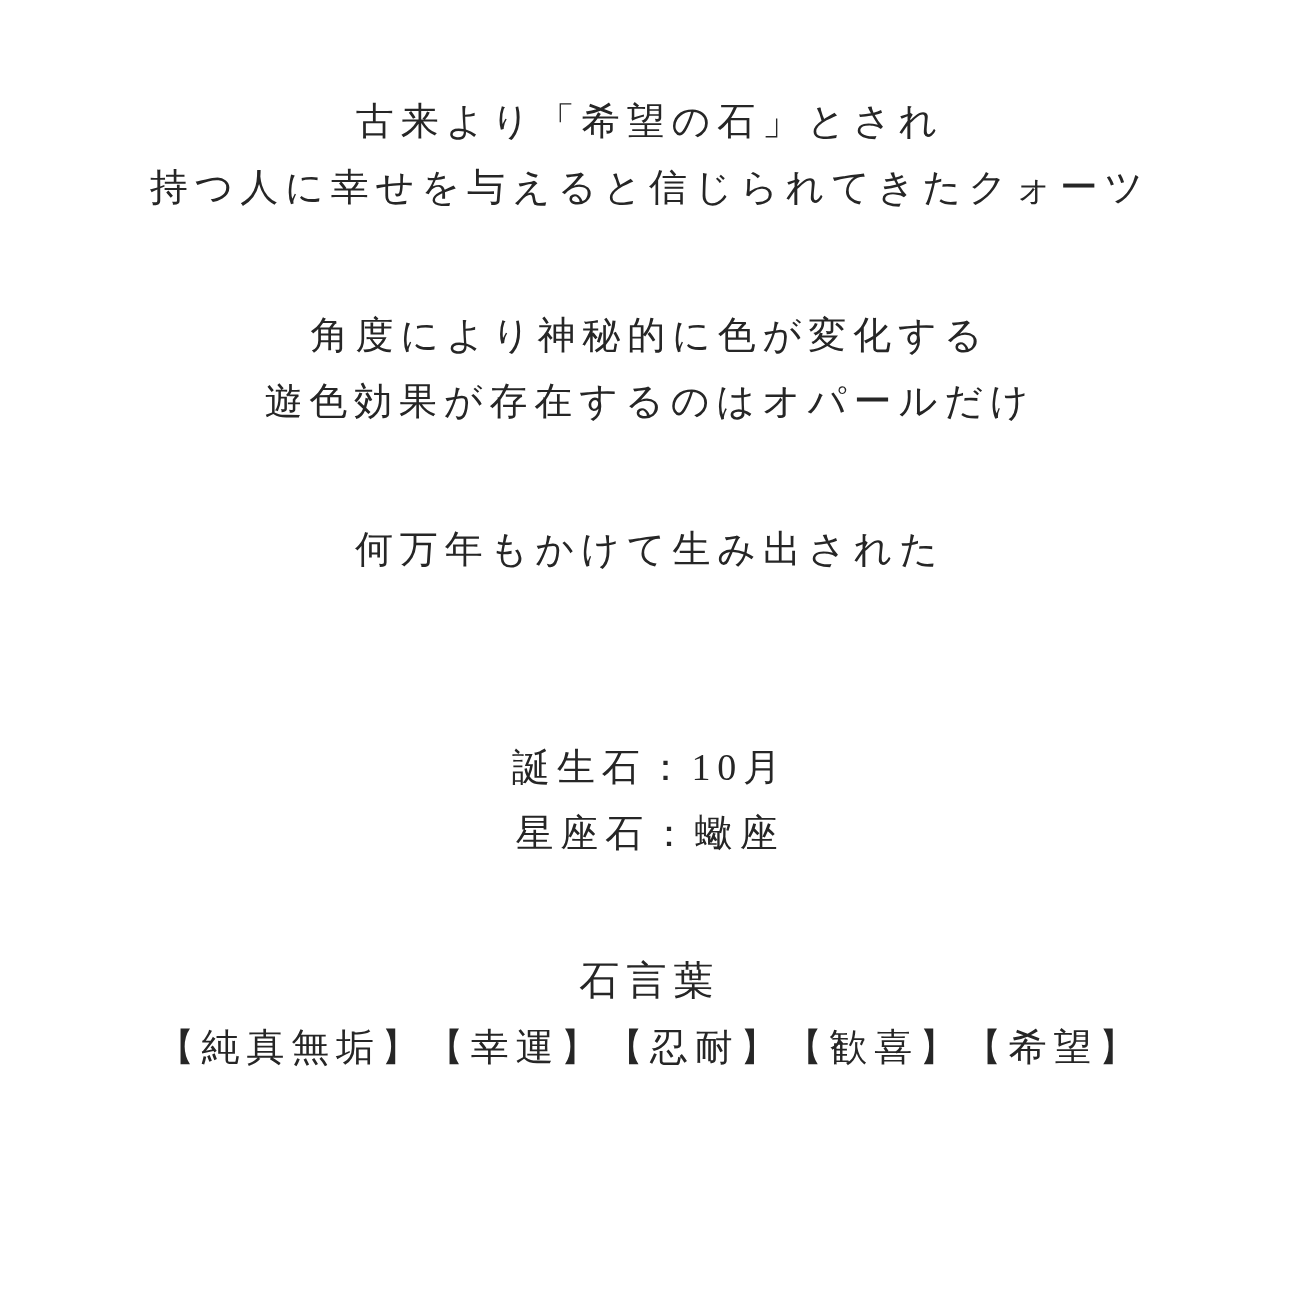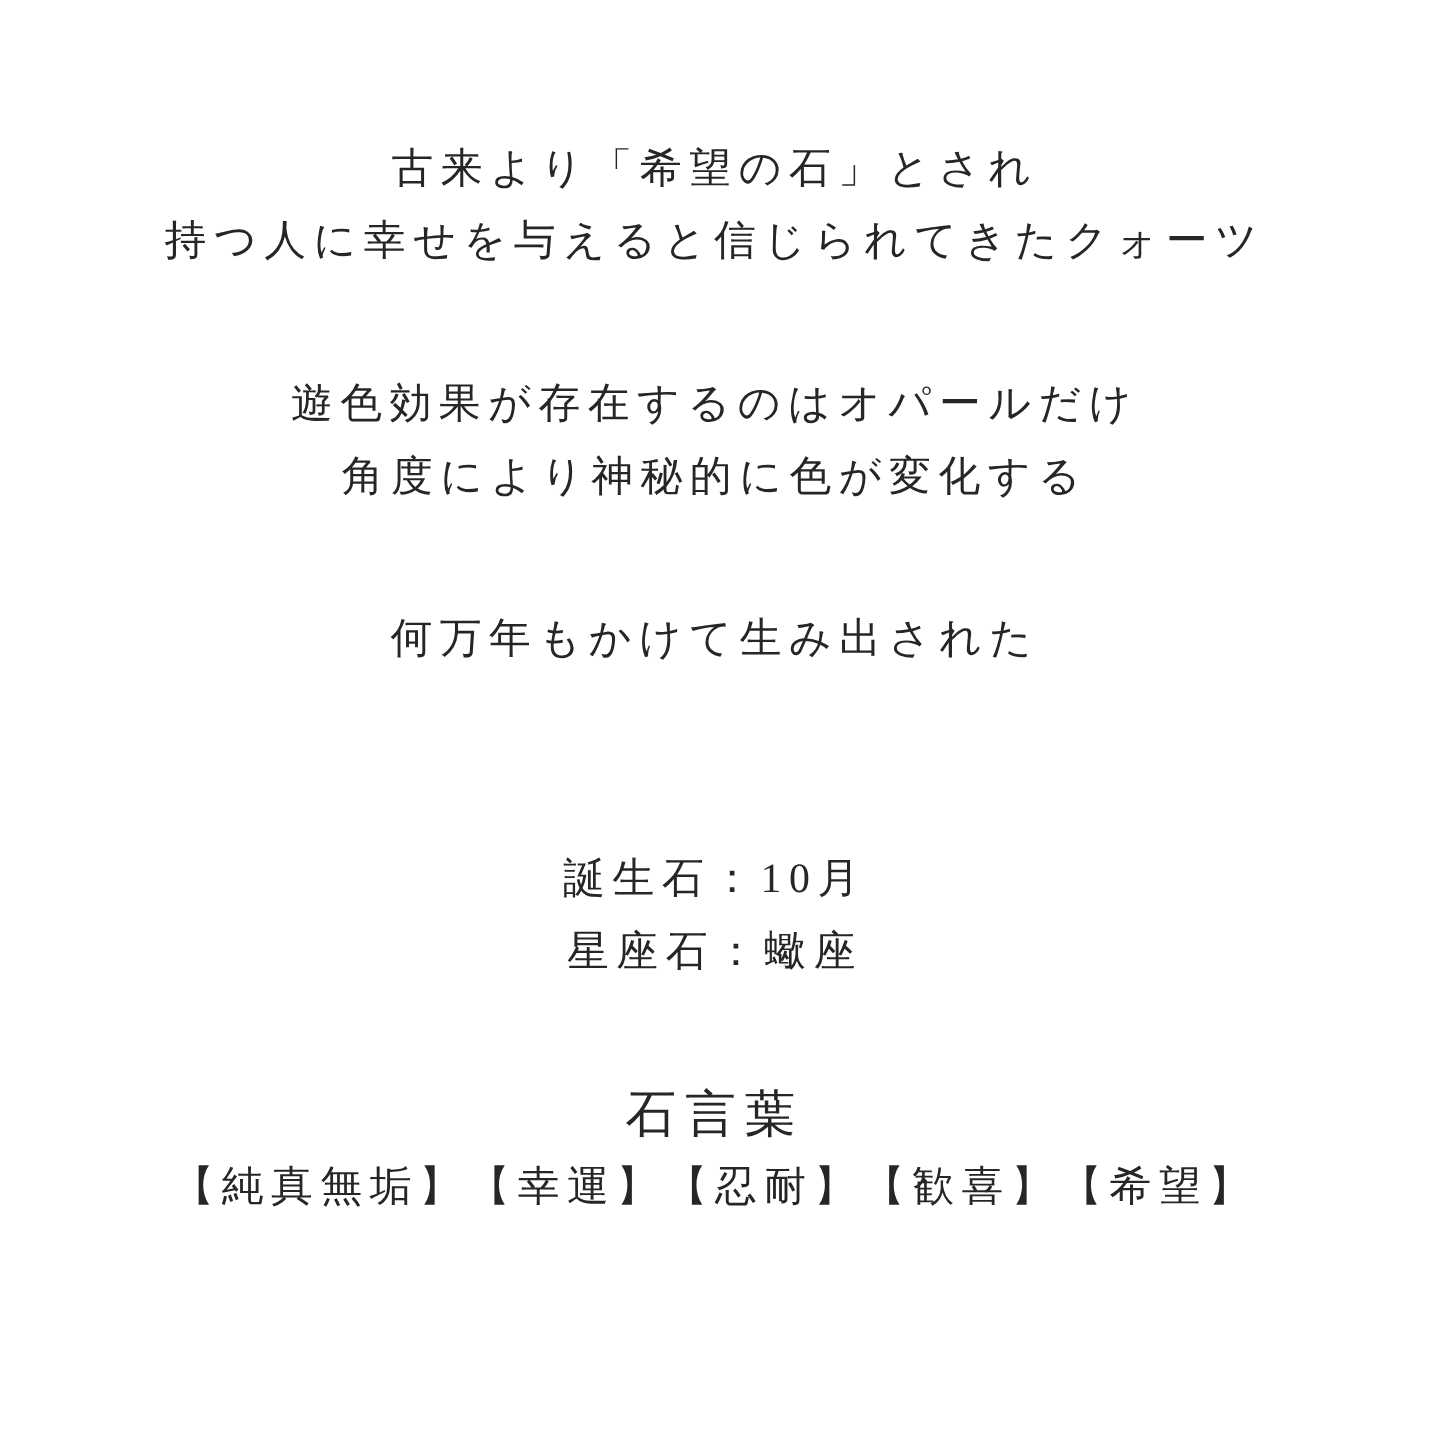--- a/index.html
+++ b/index.html
@@ -7,21 +7,21 @@
     html, body {
       width: 1300px;
       height: 1300px;
       background: #ffffff;
       overflow: hidden;
     }
 
     .page {
       width: 1300px;
       height: 1300px;
-      padding-top: 120px;
+      padding-top: 88px;
       text-align: center;
       font-family: "Liberation Serif", "DejaVu Serif", serif;
       color: #262626;
     }
 
     .para {
       margin-bottom: 82px;
     }
 
     .para.gap-xl {
@@ -30,40 +30,40 @@
 
     .line {
       font-size: 38px;
       line-height: 66px;
       letter-spacing: 0.18em;
       white-space: nowrap;
       font-weight: 400;
     }
 
     .heading-line {
-      font-size: 46px;
+      font-size: 40px;
       line-height: 66px;
       letter-spacing: 0.18em;
       white-space: nowrap;
       font-weight: 400;
     }
   </style>
 </head>
 <body style="background: rgb(255, 255, 255);">
 
 <div class="page" style="color: rgb(38, 38, 38);">
 
   <div class="para">
     <div class="line">古来より「希望の石」とされ</div>
     <div class="line">持つ人に幸せを与えると信じられてきたクォーツ</div>
   </div>
 
   <div class="para">
+    <div class="line">角度により神秘的に色が変化する</div>
     <div class="line">遊色効果が存在するのはオパールだけ</div>
-    <div class="line">角度により神秘的に色が変化する</div>
   </div>
 
   <div class="para gap-xl">
     <div class="line">何万年もかけて生み出された</div>
   </div>
 
   <div class="para">
     <div class="line">誕生石：10月</div>
     <div class="line">星座石：蠍座</div>
   </div>

